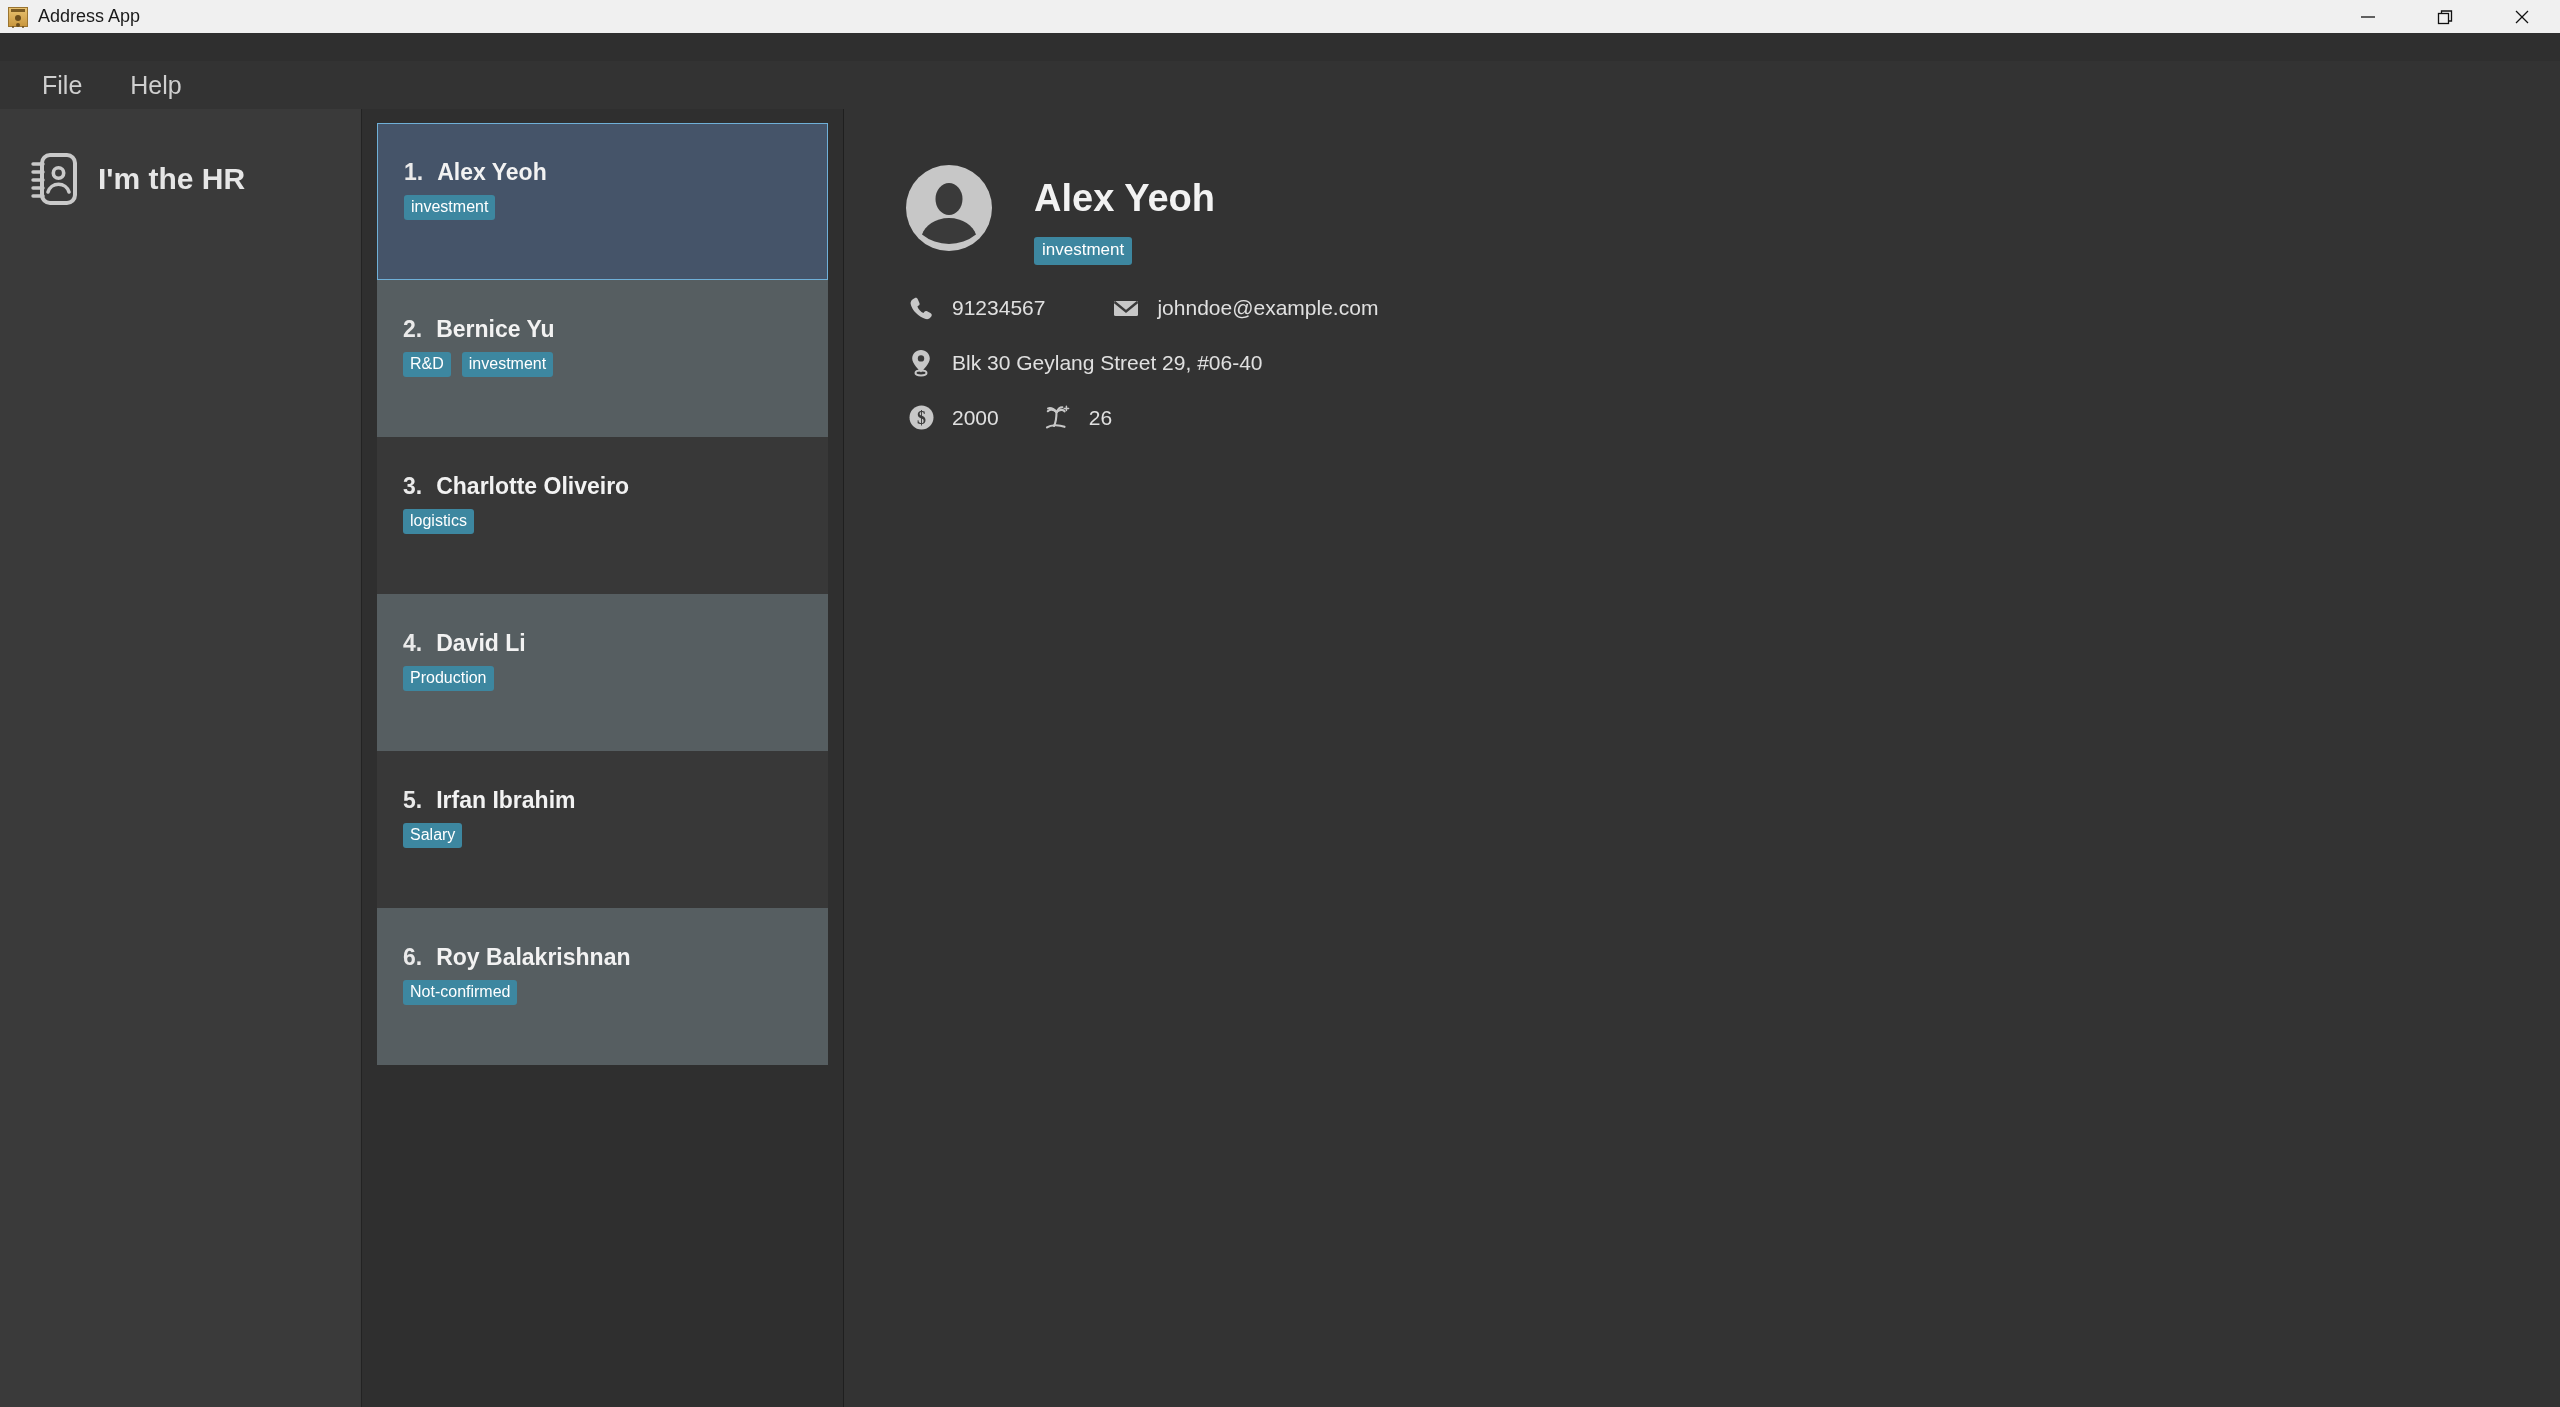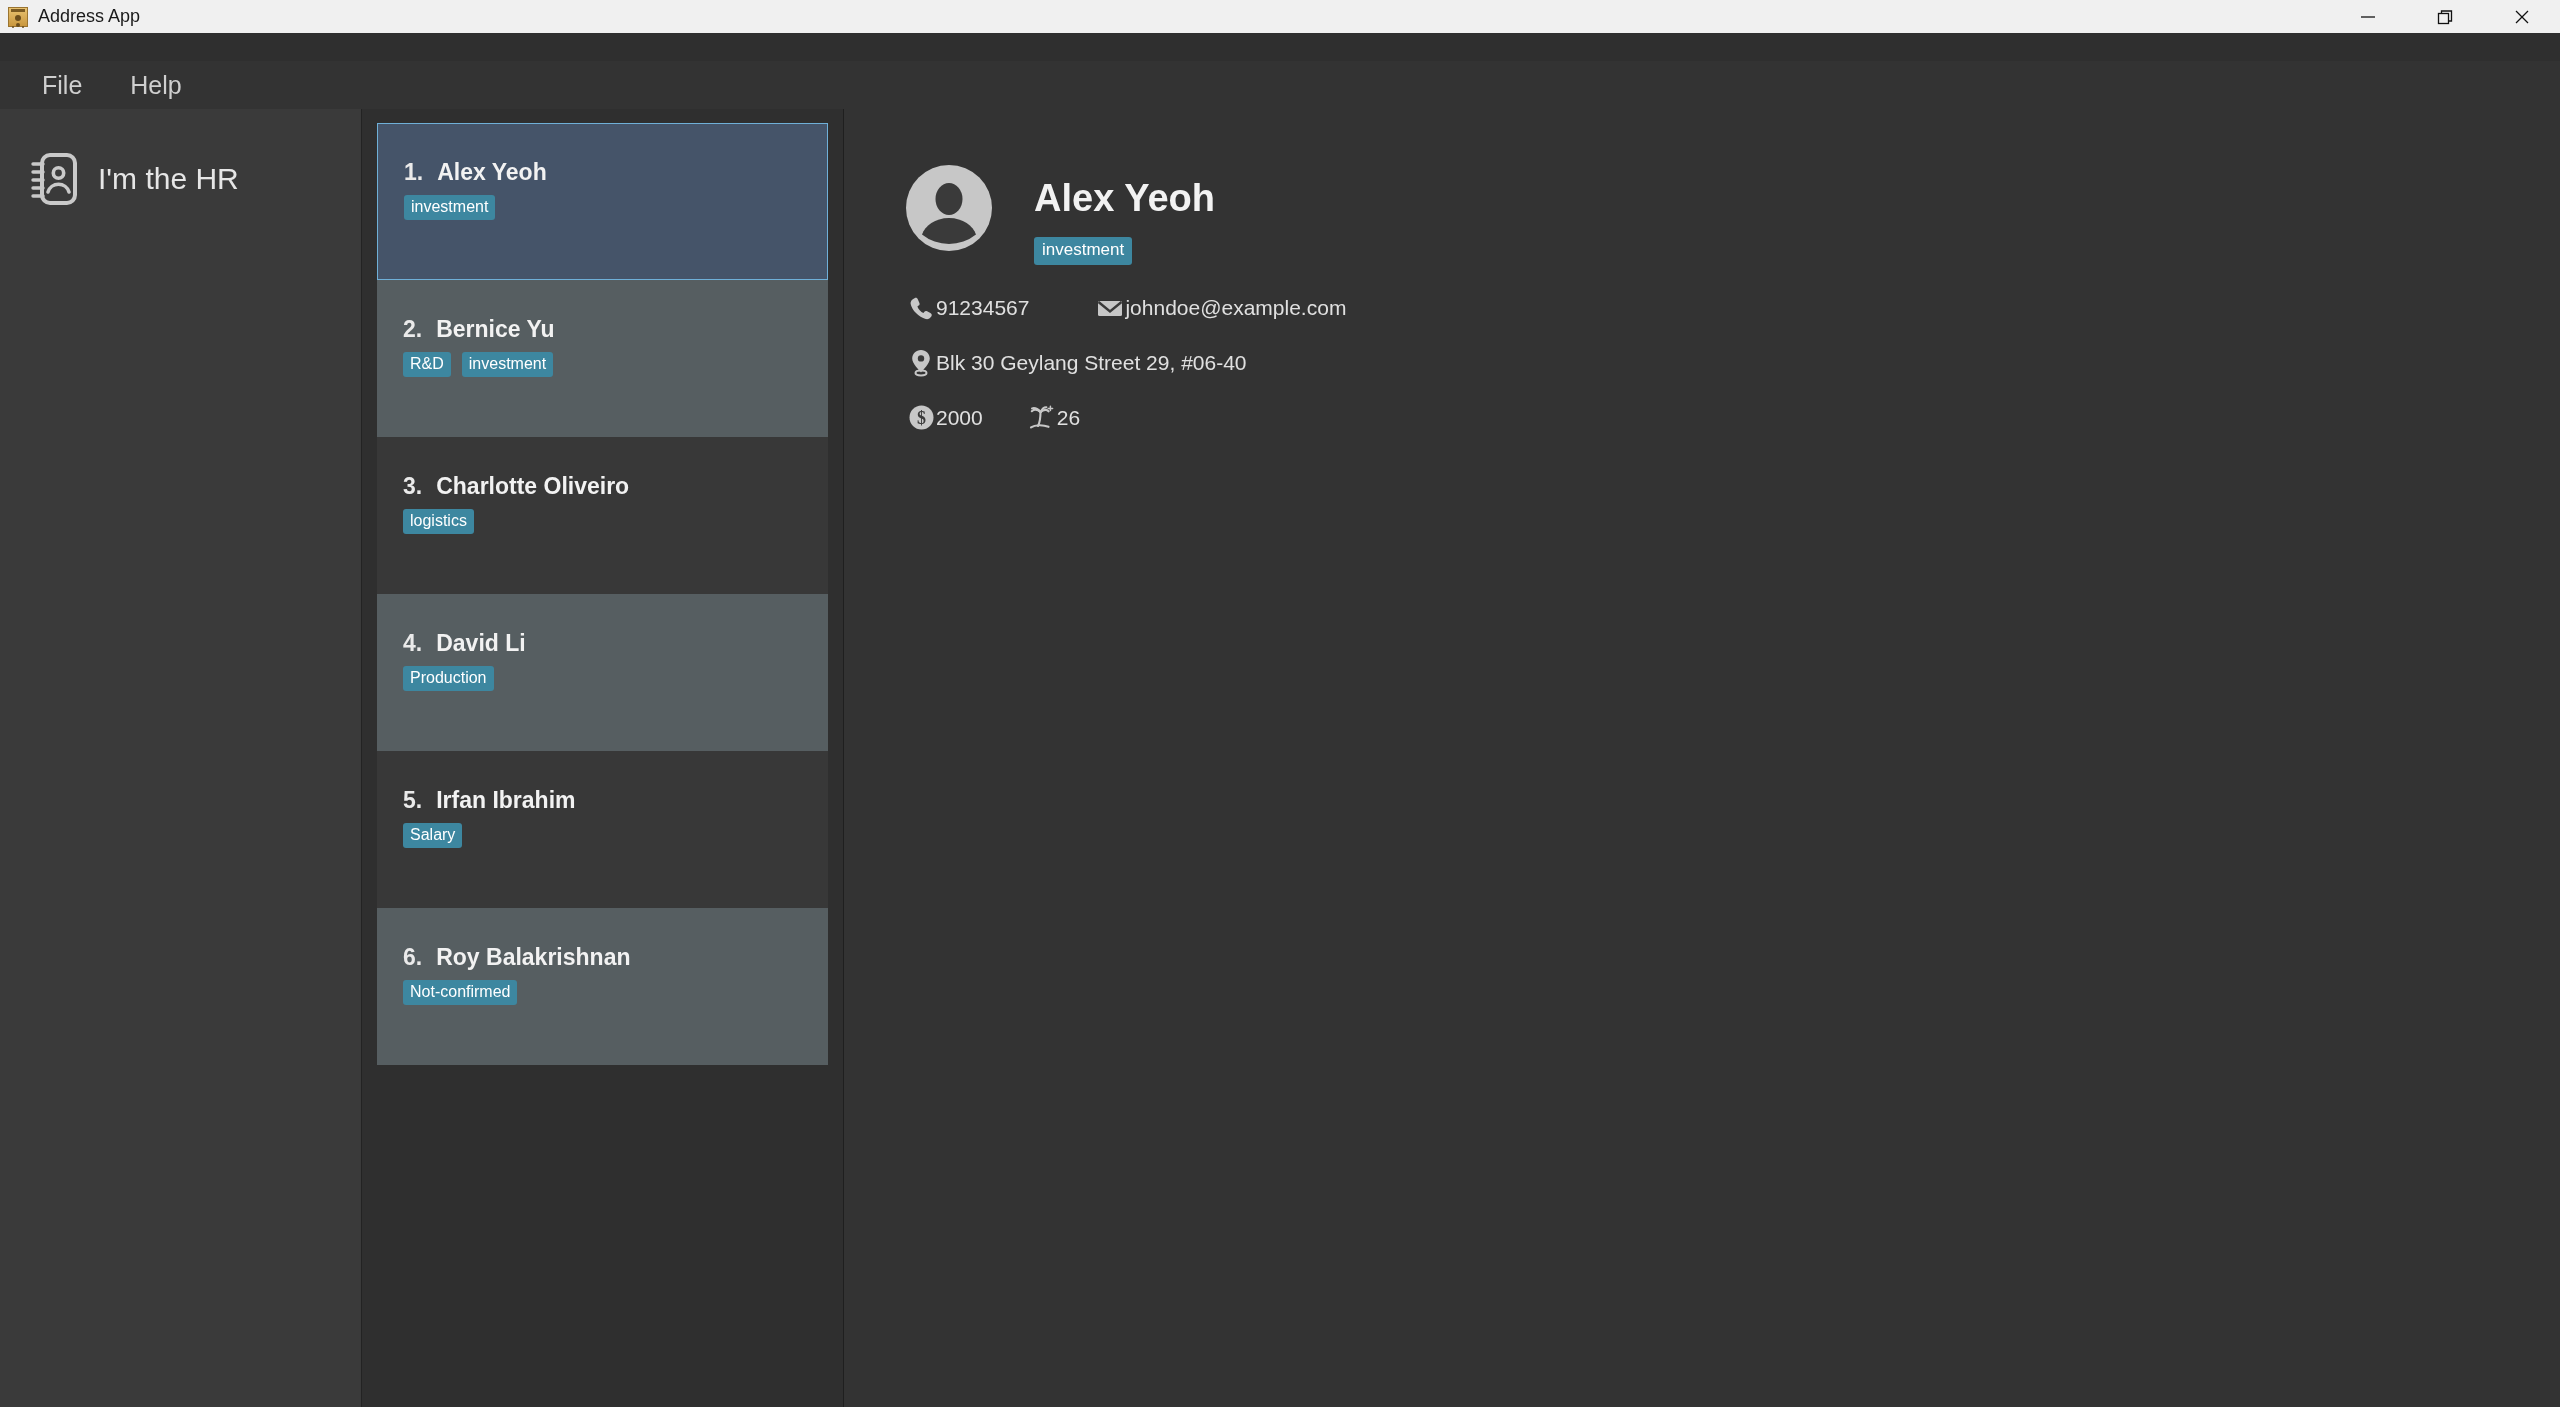--- a/index.html
+++ b/index.html
@@ -112,21 +112,21 @@
   }
   .brand {
     display: flex;
     align-items: center;
     gap: 18px;
     padding-left: 28px;
   }
   .brand-icon { width: 52px; height: 56px; flex: none; }
   .brand-text {
     font-size: 30px;
-    font-weight: normal;
+    font-weight: bold;
     color: #e6e6e6;
   }
 
   
   #list-panel {
     width: 482px;
     flex: none;
     border-right: 1px solid #1f1f1f;
     background: #2f2f2f;
     padding: 14px 15px 0 15px;
@@ -211,20 +211,21 @@
   }
   .info-rows { margin-top: 28px; }
   .info-line {
     display: flex;
     align-items: center;
     margin-bottom: 25px;
   }
   .info-item {
     display: flex;
     align-items: center;
+    gap: 16px;
   }
   .info-icon {
     width: 30px; height: 30px;
     display: flex; align-items: center; justify-content: center;
     flex: none;
   }
   .info-text {
     font-size: 21px;
     color: #e0e0e0;
     white-space: nowrap;

